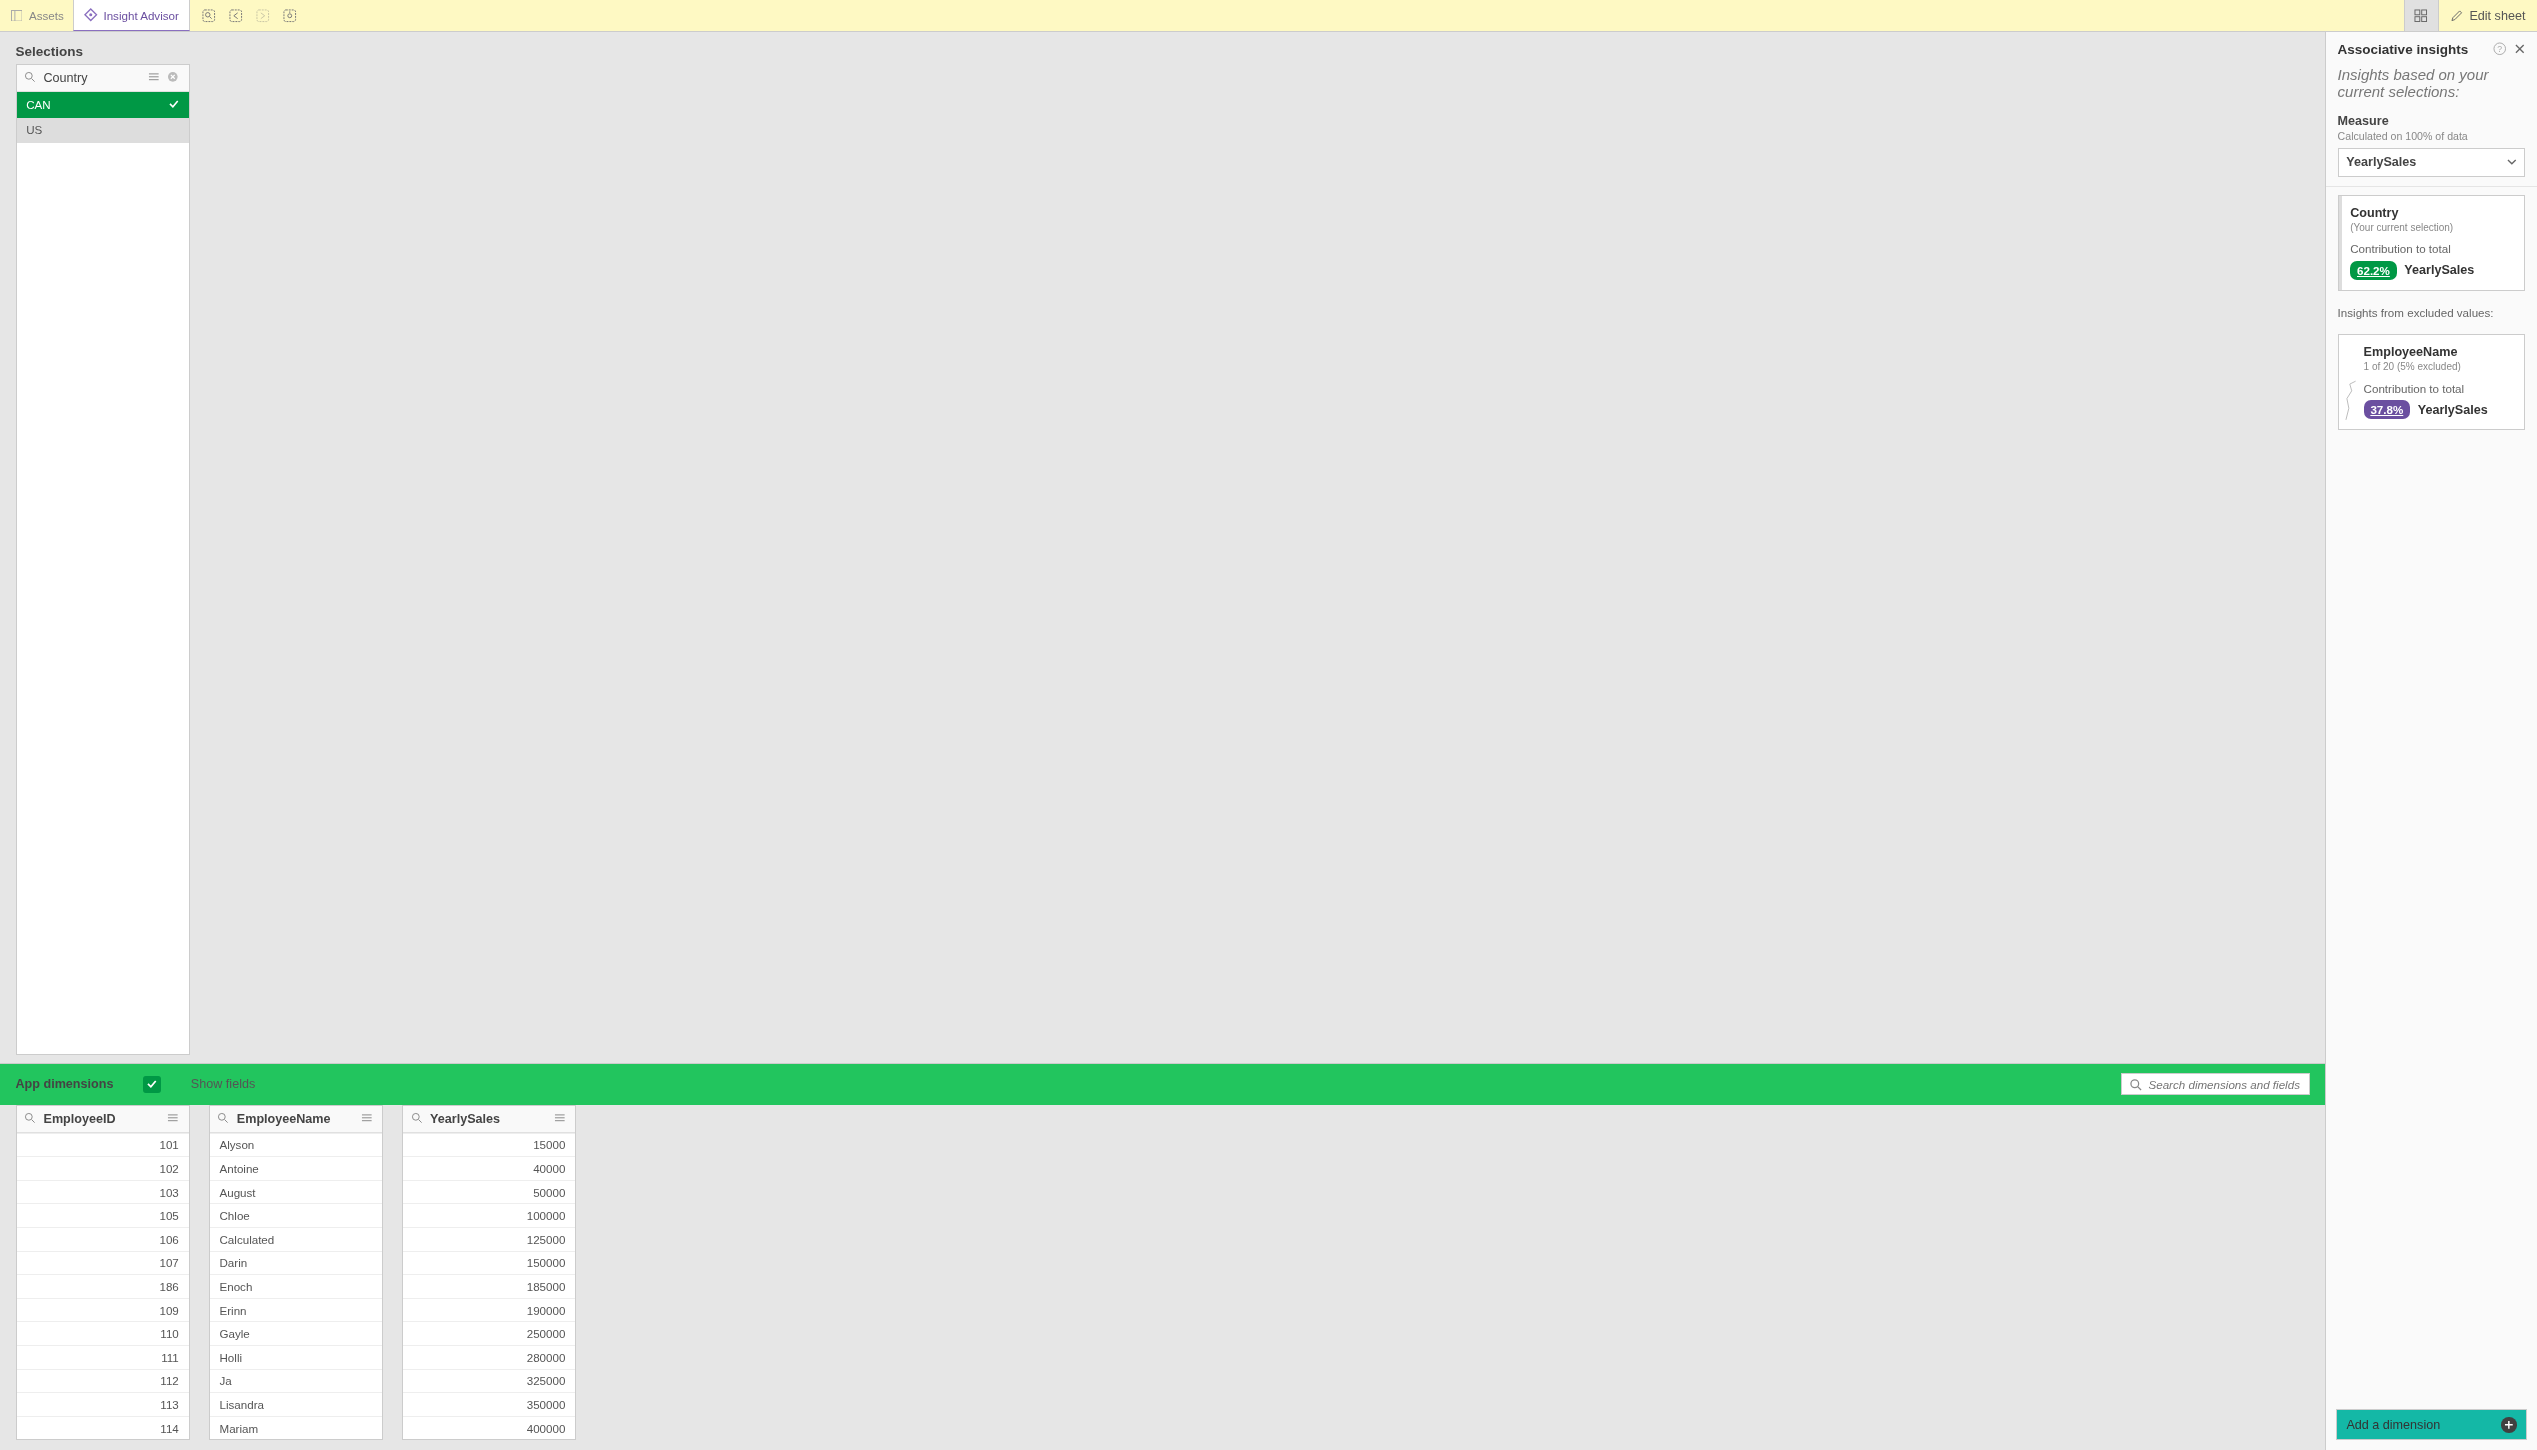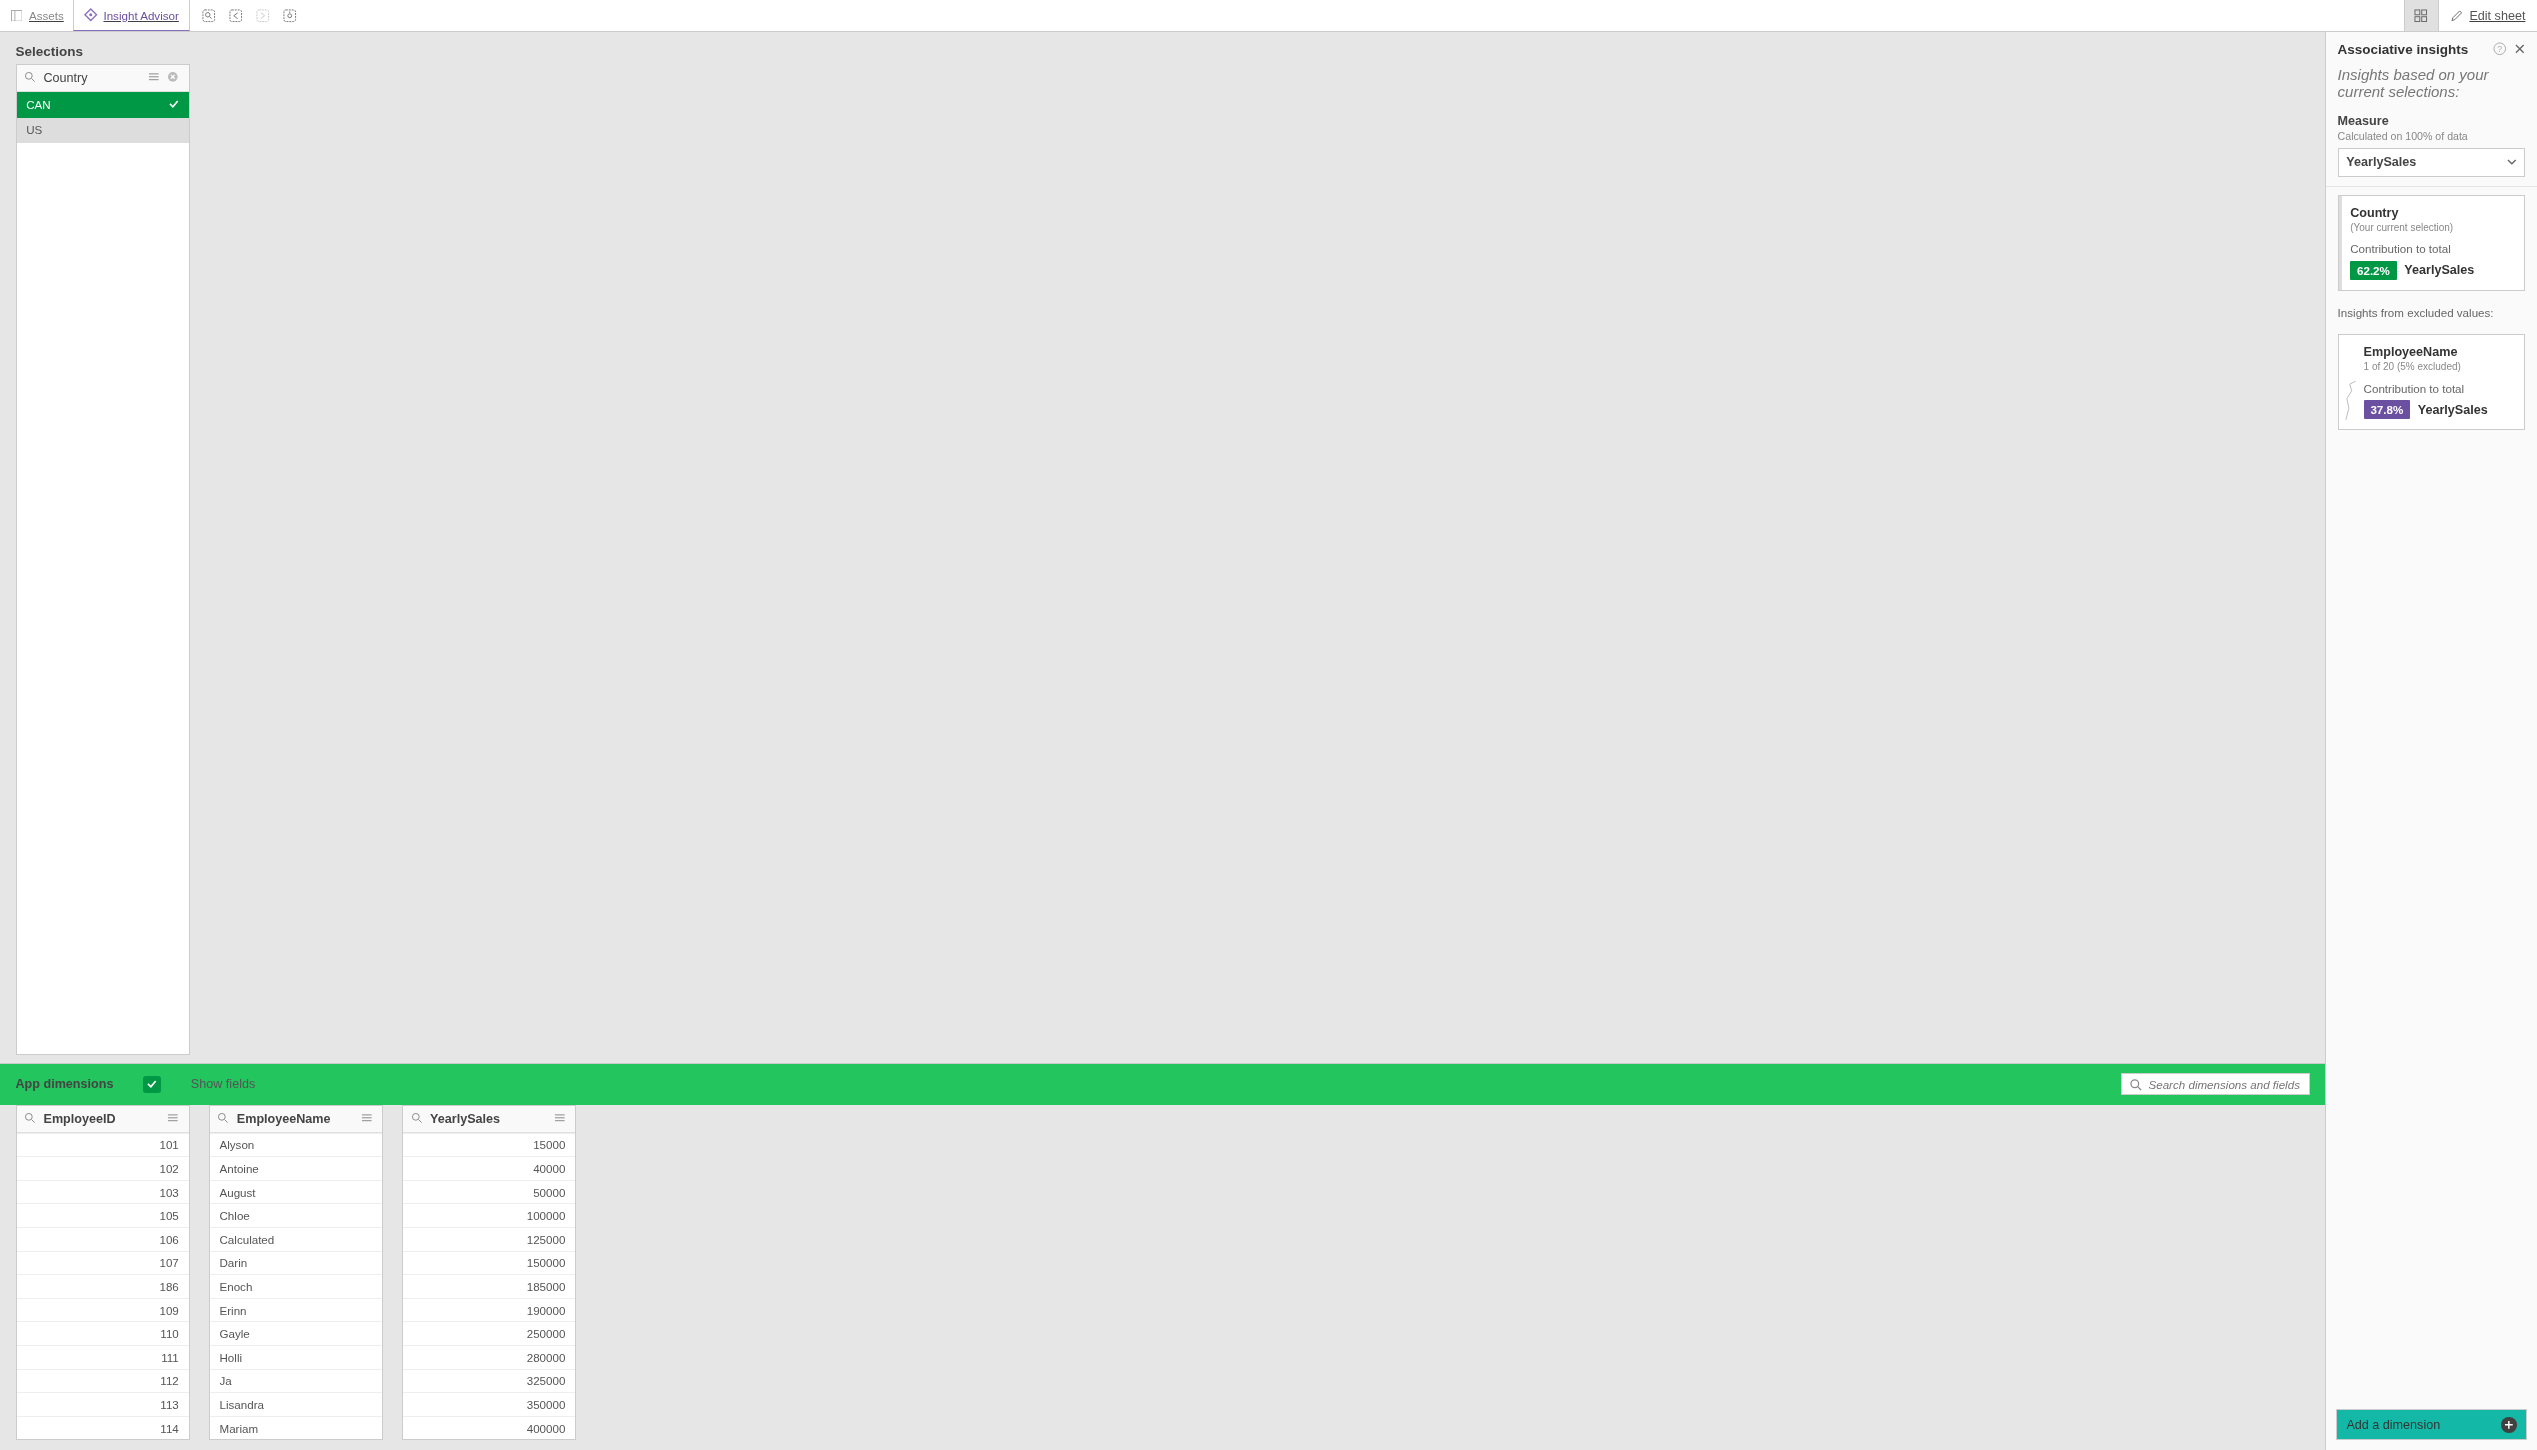--- a/index.html
+++ b/index.html
@@ -10,23 +10,22 @@
   background: #e6e6e6;
   overflow: hidden;
 }
 .app { display: flex; flex-direction: column; height: 100vh; }
 
 
 .toolbar {
   display: flex;
   align-items: center;
   height: 32px;
-  background: #ffffff;
+  background: #fef9c3;
   border-bottom: 1px solid #ccc;
-  text-decoration: underline;
 }
 .tool-item {
   display: flex;
   align-items: center;
   gap: 5.8px;
   padding: 0 9.7px;
   height: 100%;
   font-size: 11.6px;
   color: #888;
   cursor: pointer;
@@ -155,22 +154,22 @@
   position:relative;
 }
 .card .bar {
   position:absolute; left:0; top:0; bottom:0; width:3.9px; background:#ddd;
 }
 .card .title { font-size:12.6px; font-weight:600; color:#333; }
 .card .sub { font-size:10px; color:#888; margin:1.9px 0 9.7px; }
 .card .contrib-label { font-size:11.6px; color:#666; margin-bottom:5.8px; }
 .card .contrib-row { display:flex; align-items:center; gap:7.7px; }
 .badge {
-  display:inline-block; padding:2.9px 6.8px; border-radius:1px;
-  font-size:11.6px; font-weight:600; color:#fff;
+  display:inline-block; padding:2.9px 6.8px; border-radius:7px;
+  font-size:11.6px; font-weight:600; color:#fff;text-decoration:underline;
 }
 .badge.green { background:#009845; }
 .badge.purple { background:#6b4fa0; }
 .measure { font-size:12.6px; font-weight:600; color:#333; }
 .side-mid-label { padding:7.7px 11.6px; font-size:11.6px; color:#666; }
 .sparkline { position:absolute; left:5.8px; bottom:5.8px; width:17.4px; height:44px; }
 .side-fill { flex:1; }
 .add-dim {
   margin:9.7px; border:1px solid #ccc; background:#14b8a6;
   display:flex; align-items:center; justify-content:space-between;

